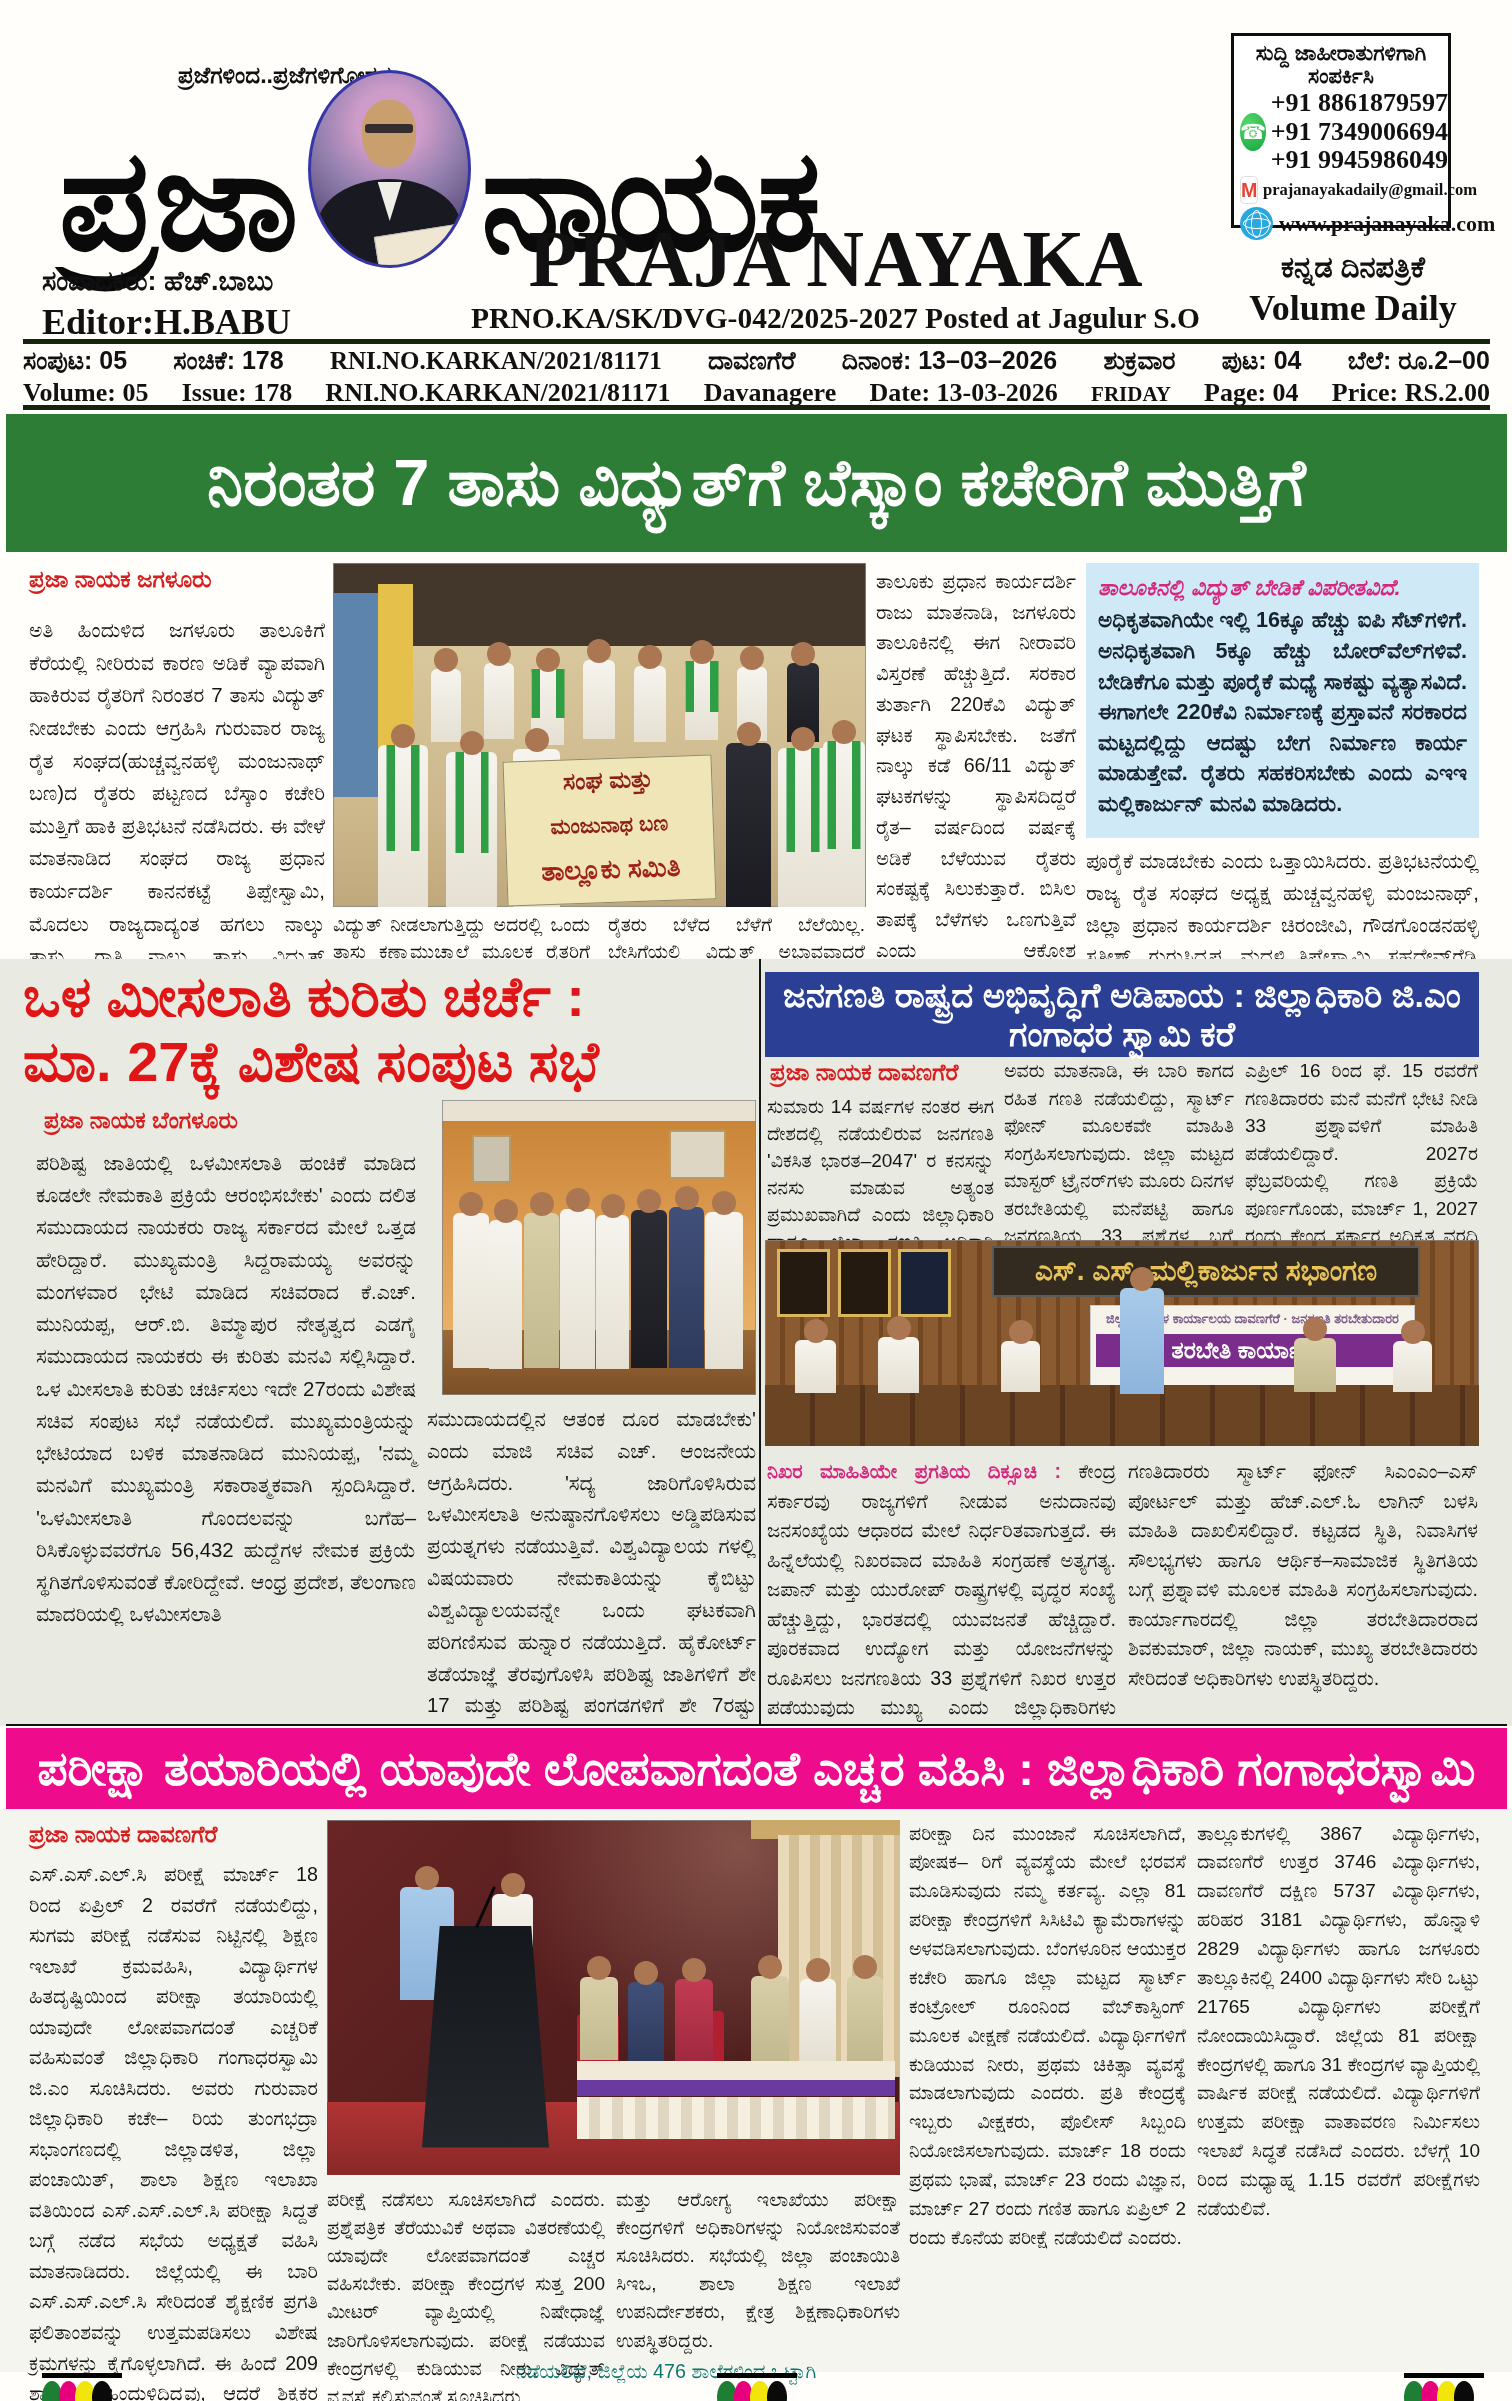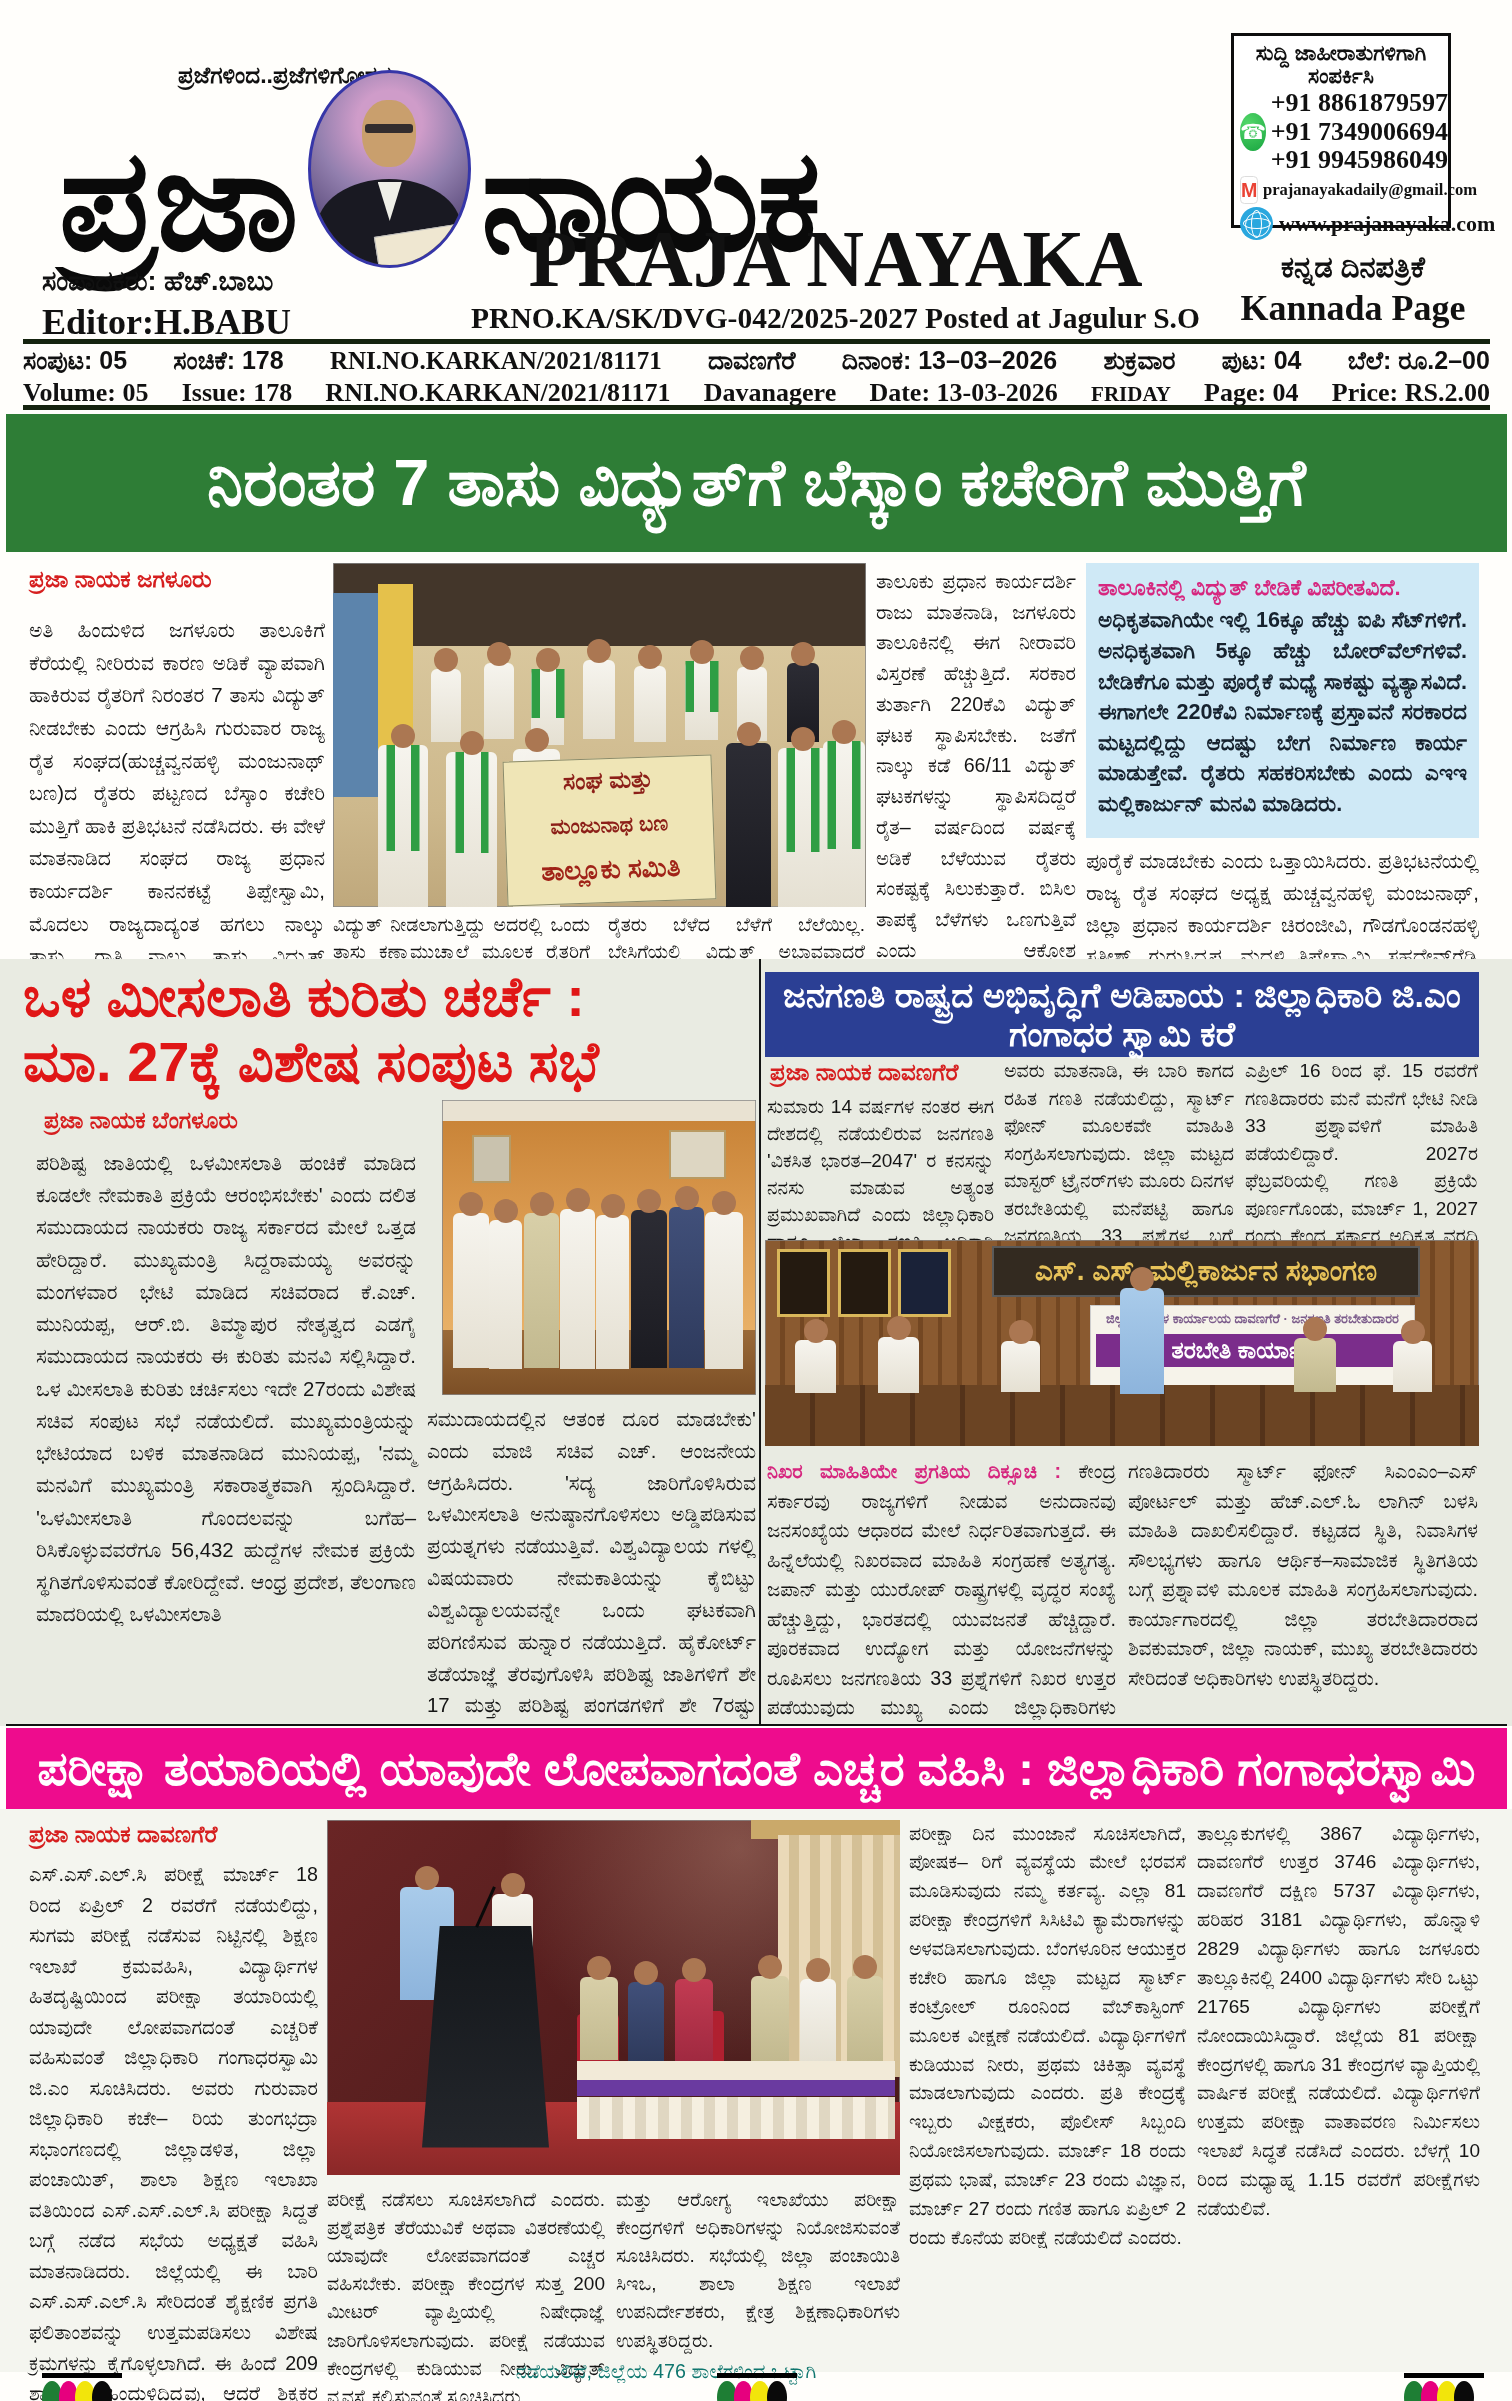--- a/index.html
+++ b/index.html
@@ -111,21 +111,21 @@
   <div class="p" style="left:42px;top:266px;font-size:27px;font-weight:700;">ಸಂಪಾದಕರು: ಹೆಚ್.ಬಾಬು</div>
   <div class="p serif" style="left:42px;top:301px;font-size:36px;font-weight:700;">Editor:H.BABU</div>
 
   <div class="p" style="left:461px;top:219px;width:749px;text-align:center;">
     <div class="serif" style="font-size:80px;font-weight:700;line-height:1;">PRAJA NAYAKA</div>
     <div class="serif" style="font-size:29.5px;font-weight:700;margin-top:3px;">PRNO.KA/SK/DVG-042/2025-2027 Posted at Jagulur S.O</div>
   </div>
 
   <div class="p" style="left:1231px;top:251px;width:244px;text-align:center;">
     <div style="font-size:29px;font-weight:700;">ಕನ್ನಡ ದಿನಪತ್ರಿಕೆ</div>
-    <div class="serif" style="font-size:36px;font-weight:700;margin-top:1.5px;">Kannada Page</div>
+    <div class="serif" style="font-size:36px;font-weight:700;margin-top:1.5px;">Volume Daily</div>
   </div>
 
   <div class="p rule" style="left:23px;top:339px;width:1467px;height:5.3px;"></div>
   <div class="p flexrow" style="left:23px;top:346px;width:1467px;font-weight:700;font-size:25px;">
     <span>ಸಂಪುಟ:  05</span>
     <span>ಸಂಚಿಕೆ:  178</span>
     <span class="serif">RNI.NO.KARKAN/2021/81171</span>
     <span>ದಾವಣಗೆರೆ</span>
     <span>ದಿನಾಂಕ:  13–03–2026</span>
     <span>ಶುಕ್ರವಾರ</span>
@@ -176,21 +176,21 @@
   </div>
 
   <div class="p" style="left:333px;top:912px;width:533px;display:flex;gap:18px;">
     <div class="bt" style="width:257px;font-size:19px;line-height:1.4;">ವಿದ್ಯುತ್ ನೀಡಲಾಗುತ್ತಿದ್ದು ಅದರಲ್ಲಿ ಒಂದು ತಾಸು ಕಣ್ಣಾಮುಚ್ಚಾಲೆ ಮೂಲಕ ರೈತರಿಗೆ ಯಾಮಾರಿಸಿ ನಾಲ್ಕೇ ತಾಸು ವಿದ್ಯುತ್ ಪೂರೈಕೆಯಾಗುತ್ತಿದೆ.</div>
     <div class="bt" style="width:257px;font-size:19px;line-height:1.4;">ರೈತರು ಬೆಳೆದ ಬೆಳೆಗೆ ಬೆಲೆಯಿಲ್ಲ. ಬೇಸಿಗೆಯಲ್ಲಿ ವಿದ್ಯುತ್ ಅಭಾವವಾದರೆ ರೈತರ ಅಭಿವೃದ್ಧಿ ಹೇಗೆ ಸಾಧ್ಯ ಎಂದು ಪ್ರಶ್ನಿಸಿದರು.</div>
   </div>
 
   <div class="p bt" style="left:876px;top:566px;width:200px;height:389px;">ತಾಲೂಕು ಪ್ರಧಾನ ಕಾರ್ಯದರ್ಶಿ ರಾಜು ಮಾತನಾಡಿ, ಜಗಳೂರು ತಾಲೂಕಿನಲ್ಲಿ ಈಗ ನೀರಾವರಿ ವಿಸ್ತರಣೆ ಹೆಚ್ಚುತ್ತಿದೆ. ಸರಕಾರ ತುರ್ತಾಗಿ 220ಕೆವಿ ವಿದ್ಯುತ್ ಘಟಕ ಸ್ಥಾಪಿಸಬೇಕು. ಜತೆಗೆ ನಾಲ್ಕು ಕಡೆ 66/11 ವಿದ್ಯುತ್ ಘಟಕಗಳನ್ನು ಸ್ಥಾಪಿಸದಿದ್ದರೆ ರೈತ– ವರ್ಷದಿಂದ ವರ್ಷಕ್ಕೆ ಅಡಿಕೆ ಬೆಳೆಯುವ ರೈತರು ಸಂಕಷ್ಟಕ್ಕೆ ಸಿಲುಕುತ್ತಾರೆ. ಬಿಸಿಲ ತಾಪಕ್ಕೆ ಬೆಳೆಗಳು ಒಣಗುತ್ತಿವೆ ಎಂದು ಆಕ್ರೋಶ ವ್ಯಕ್ತಪಡಿಸಿದರು. ನಾಗರಾಜ್ ಮಾತನಾಡಿ, ಕಣಬೂರು ವ್ಯಾಪ್ತಿಯಲ್ಲಿ ಅಡಿಕೆ ವಿಸ್ತೀರ್ಣ ದಿನೇ ದಿನೇ ಹೆಚ್ಚಾಗುತ್ತಿದೆ. ಕಾಡುಪ್ರಾಣಿಗಳು ತೋಟಗಳಿಗೆ ನುಗ್ಗುತ್ತಿವೆ. ರಾತ್ರಿ ವೇಳೆ ತೋಟಗಳಿಗೆ ಹೋಗಲು ಭಯ ಆಗುತ್ತಿದ್ದು ಹಗಲು ಹೊತ್ತಿನಲ್ಲೇ ವಿದ್ಯುತ್</div>
 
   <div class="p" style="left:1086px;top:563px;width:393px;height:275px;background:#cfe9f6;padding:10.6px 12px;box-sizing:border-box;">
-    <div class="mg" style="font-size:22px;line-height:1.3;">ತಾಲೂಕಿನಲ್ಲಿ ವಿದ್ಯುತ್ ಬೇಡಿಕೆ ವಿಪರೀತವಿದೆ.</div>
+    <div class="mg" style="font-size:22px;line-height:1.3;font-style:italic;">ತಾಲೂಕಿನಲ್ಲಿ ವಿದ್ಯುತ್ ಬೇಡಿಕೆ ವಿಪರೀತವಿದೆ.</div>
     <div style="font-size:21.6px;font-weight:700;color:#16222e;line-height:1.42;text-align:justify;margin-top:3px;">ಅಧಿಕೃತವಾಗಿಯೇ ಇಲ್ಲಿ 16ಕ್ಕೂ ಹೆಚ್ಚು ಐಪಿ ಸೆಟ್‌ಗಳಿಗೆ. ಅನಧಿಕೃತವಾಗಿ 5ಕ್ಕೂ ಹೆಚ್ಚು ಬೋರ್‌ವೆಲ್‌ಗಳಿವೆ. ಬೇಡಿಕೆಗೂ ಮತ್ತು ಪೂರೈಕೆ ಮಧ್ಯೆ ಸಾಕಷ್ಟು ವ್ಯತ್ಯಾಸವಿದೆ. ಈಗಾಗಲೇ 220ಕೆವಿ ನಿರ್ಮಾಣಕ್ಕೆ ಪ್ರಸ್ತಾವನೆ ಸರಕಾರದ ಮಟ್ಟದಲ್ಲಿದ್ದು ಆದಷ್ಟು ಬೇಗ ನಿರ್ಮಾಣ ಕಾರ್ಯ ಮಾಡುತ್ತೇವೆ. ರೈತರು ಸಹಕರಿಸಬೇಕು ಎಂದು ಎಇಇ ಮಲ್ಲಿಕಾರ್ಜುನ್ ಮನವಿ ಮಾಡಿದರು.</div>
   </div>
   <div class="p bt" style="left:1086px;top:846px;width:393px;height:110px;font-size:20.4px;">ಪೂರೈಕೆ ಮಾಡಬೇಕು ಎಂದು ಒತ್ತಾಯಿಸಿದರು. ಪ್ರತಿಭಟನೆಯಲ್ಲಿ ರಾಜ್ಯ ರೈತ ಸಂಘದ ಅಧ್ಯಕ್ಷ ಹುಚ್ಚವ್ವನಹಳ್ಳಿ ಮಂಜುನಾಥ್, ಜಿಲ್ಲಾ ಪ್ರಧಾನ ಕಾರ್ಯದರ್ಶಿ ಚಿರಂಜೀವಿ, ಗೌಡಗೊಂಡನಹಳ್ಳಿ ಸತೀಶ್, ಗುರುಸಿದ್ದಪ್ಪ, ಮದ್ರಳ್ಳಿ ತಿಪ್ಪೇಸ್ವಾಮಿ, ಸಹದೇವ್‌ರೆಡ್ಡಿ ಸೇರಿದಂತೆ ಅನೇಕರು ಇದ್ದರು.</div>
 
   <div class="p" style="left:0;top:959px;width:1513px;height:767px;background:#e9ebe2;">
 
     <div class="p redhead" style="left:23px;top:9px;width:726px;">ಒಳ ಮೀಸಲಾತಿ ಕುರಿತು ಚರ್ಚೆ :</div>
     <div class="p redhead" style="left:23px;top:74px;width:726px;">ಮಾ. 27ಕ್ಕೆ ವಿಶೇಷ ಸಂಪುಟ ಸಭೆ</div>
     <div class="p byline" style="left:44px;top:148px;">ಪ್ರಜಾ ನಾಯಕ ಬೆಂಗಳೂರು</div>
     <div class="p bt" style="left:36px;top:188px;width:380px;height:561px;font-size:20.4px;line-height:1.58;">ಪರಿಶಿಷ್ಟ ಜಾತಿಯಲ್ಲಿ ಒಳಮೀಸಲಾತಿ ಹಂಚಿಕೆ ಮಾಡಿದ ಕೂಡಲೇ ನೇಮಕಾತಿ ಪ್ರಕ್ರಿಯೆ ಆರಂಭಿಸಬೇಕು' ಎಂದು ದಲಿತ ಸಮುದಾಯದ ನಾಯಕರು ರಾಜ್ಯ ಸರ್ಕಾರದ ಮೇಲೆ ಒತ್ತಡ ಹೇರಿದ್ದಾರೆ. ಮುಖ್ಯಮಂತ್ರಿ ಸಿದ್ದರಾಮಯ್ಯ ಅವರನ್ನು ಮಂಗಳವಾರ ಭೇಟಿ ಮಾಡಿದ ಸಚಿವರಾದ ಕೆ.ಎಚ್. ಮುನಿಯಪ್ಪ, ಆರ್.ಬಿ. ತಿಮ್ಮಾಪುರ ನೇತೃತ್ವದ ಎಡಗೈ ಸಮುದಾಯದ ನಾಯಕರು ಈ ಕುರಿತು ಮನವಿ ಸಲ್ಲಿಸಿದ್ದಾರೆ. ಒಳ ಮೀಸಲಾತಿ ಕುರಿತು ಚರ್ಚಿಸಲು ಇದೇ 27ರಂದು ವಿಶೇಷ ಸಚಿವ ಸಂಪುಟ ಸಭೆ ನಡೆಯಲಿದೆ. ಮುಖ್ಯಮಂತ್ರಿಯನ್ನು ಭೇಟಿಯಾದ ಬಳಿಕ ಮಾತನಾಡಿದ ಮುನಿಯಪ್ಪ, 'ನಮ್ಮ ಮನವಿಗೆ ಮುಖ್ಯಮಂತ್ರಿ ಸಕಾರಾತ್ಮಕವಾಗಿ ಸ್ಪಂದಿಸಿದ್ದಾರೆ. 'ಒಳಮೀಸಲಾತಿ ಗೊಂದಲವನ್ನು ಬಗೆಹ– ರಿಸಿಕೊಳ್ಳುವವರೆಗೂ 56,432 ಹುದ್ದೆಗಳ ನೇಮಕ ಪ್ರಕ್ರಿಯೆ ಸ್ಥಗಿತಗೊಳಿಸುವಂತೆ ಕೋರಿದ್ದೇವೆ. ಆಂಧ್ರ ಪ್ರದೇಶ, ತೆಲಂಗಾಣ ಮಾದರಿಯಲ್ಲಿ ಒಳಮೀಸಲಾತಿ</div>

